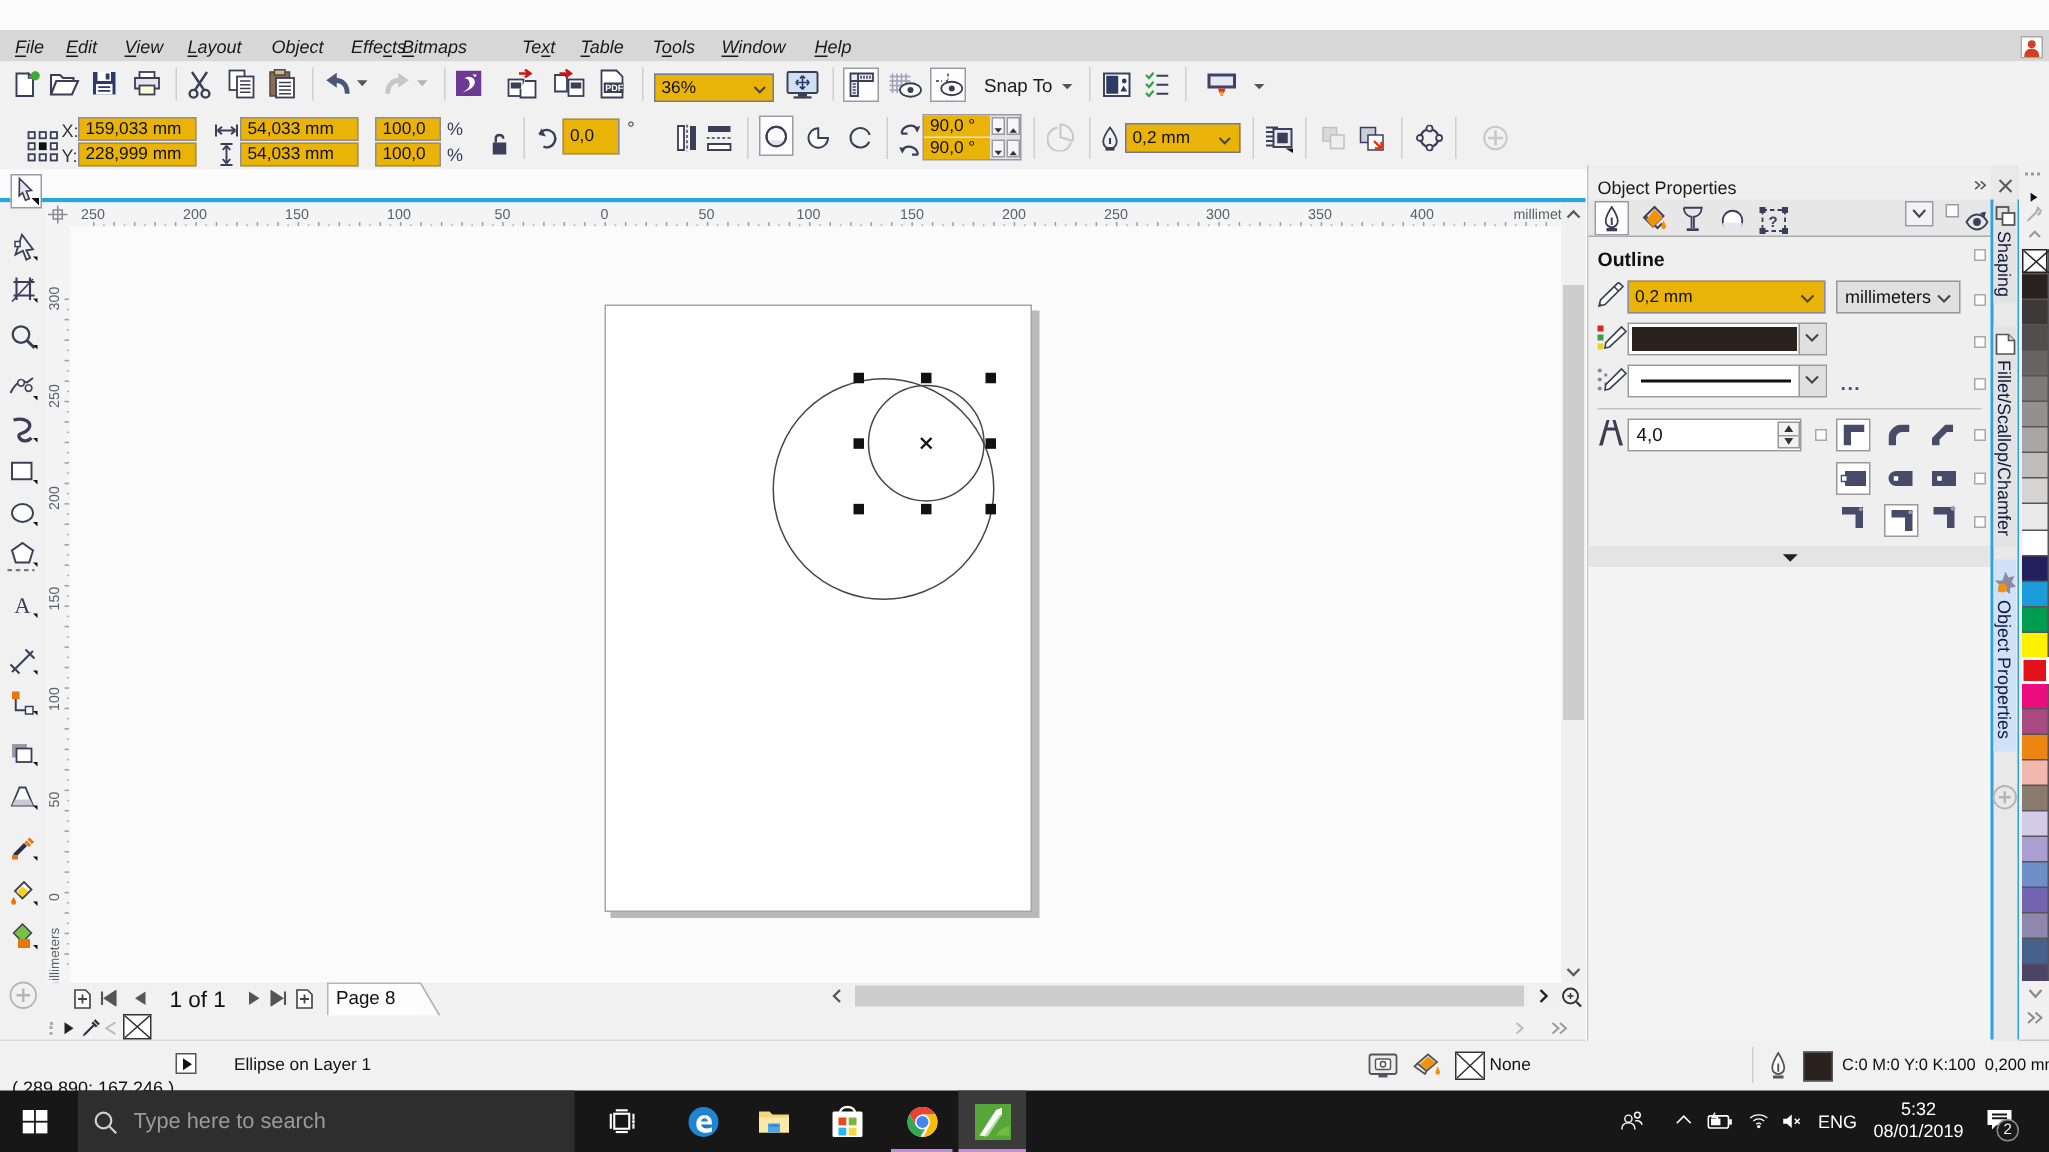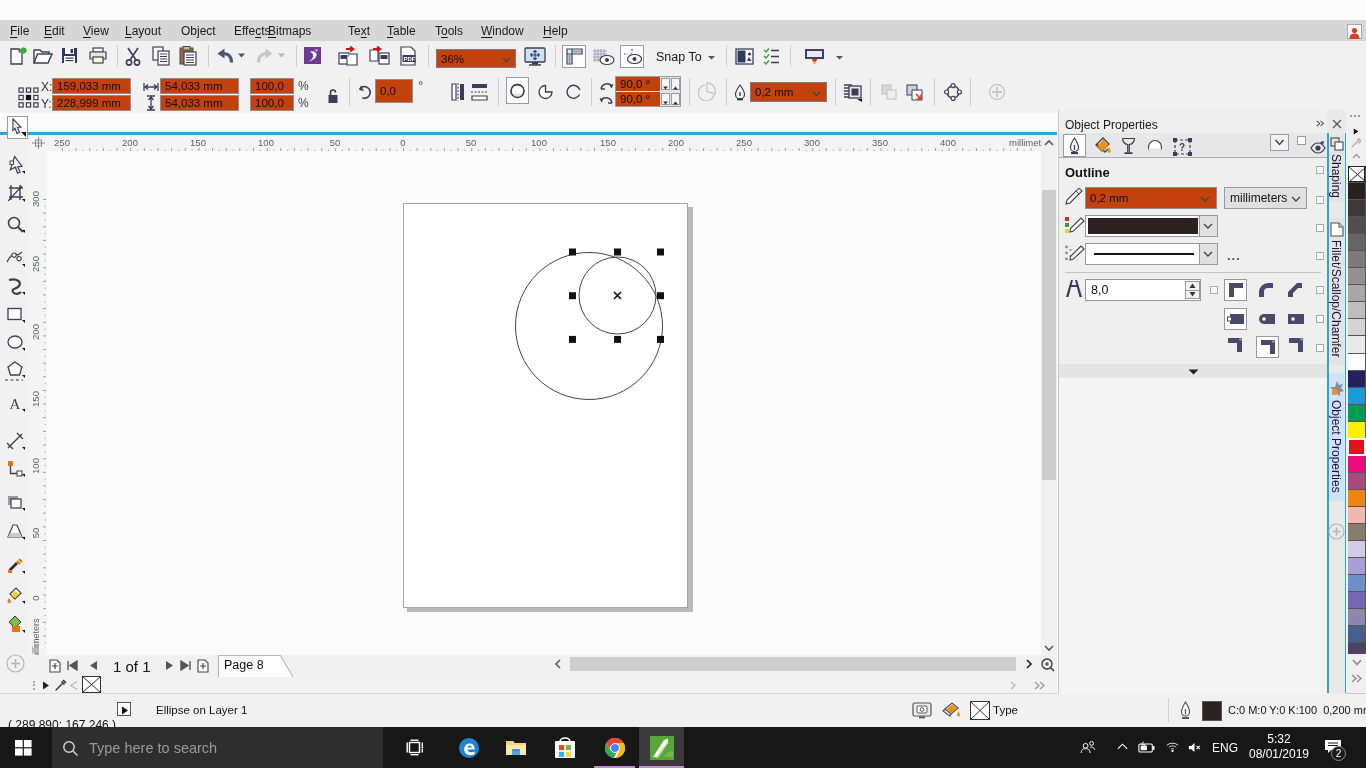--- a/index.html
+++ b/index.html
@@ -4,29 +4,29 @@
 <style>
 * { margin:0; padding:0; box-sizing:border-box; }
 html,body { width:1366px; height:768px; overflow:hidden; background:#fbfbfb;
   font-family:"Liberation Sans", sans-serif; }
 .abs { position:absolute; white-space:nowrap; }
 #app { position:relative; width:1366px; height:768px; }
 
 #titlebar { position:absolute; left:0; top:0; width:1366px; height:20px; background:#ffffff; }
 #title-text { position:absolute; left:26px; top:3px; font-size:12px; color:#111; }
 
-#menubar { position:absolute; left:0; top:20px; width:1366px; height:21px; background:#d7d7d7; }
+#menubar { position:absolute; left:0; top:20px; width:1366px; height:21px; background:#d7d7d7;font-style:italic; }
 .menu-item { position:absolute; top:4px; font-size:12px; color:#1a1a1a; }
 .menu-item u { text-decoration-thickness:1px; text-underline-offset:2px; }
 
 #toolbar { position:absolute; left:0; top:41px; width:1366px; height:30px; background:#f1f1f1; }
 .tsep { position:absolute; top:4px; width:1px; height:22px; background:#cfcfcf; }
 
 #propbar { position:absolute; left:0; top:71px; width:1366px; height:42px; background:#f1f1f1; }
-.field { position:absolute; background:#c2410c; border:1px solid #8d8d9c; font-size:11.5px; color:#111;
+.field { position:absolute; background:#eab308; border:1px solid #8d8d9c; font-size:11.5px; color:#111;
   padding-left:4px; display:flex; align-items:center;text-align:right; }
 .plabel { position:absolute; font-size:12px; color:#333; }
 
 #tabrow { position:absolute; left:0; top:113px; width:1366px; height:20px; background:#d7d7d7; }
 .doctab { position:absolute; top:0; height:20px; font-size:11.5px; color:#1a1a1a; display:flex;
   align-items:center; justify-content:center; }
 #cyanline { position:absolute; left:0; top:132px; width:1057px; height:3px; background:#29a6e1; }
 
 #toolbox { position:absolute; left:0; top:135px; width:30px; height:520px; background:#f1f1f1; }
 #vruler { position:absolute; left:30px; top:135px; width:17px; height:520px; background:#f4f4f4; }
@@ -825,21 +825,21 @@
           </svg>
       </div>
     </div>
     <div class="abs" style="left:168px;top:138px;font-size:13px;font-weight:bold;color:#3e4a9a;letter-spacing:1px">...</div>
     <div class="abs" style="left:257px;top:142px;width:8px;height:8px;background:#fbfbfb;border:1px solid #a9a9a9"></div>
     <div class="abs" style="left:6px;top:162px;width:256px;height:1px;background:#c3c3c3"></div>
     <svg class="abs" style="left:5px;top:169px" width="20" height="19" viewBox="0 0 20 19">
       <path d="M2,18 L7,1 L9,1 L4.5,18 Z M18,18 L13,1 L11,1 L15.5,18 Z" fill="#3c3e58"></path>
       <path d="M5,8 L15,8 L14,6 L6,6 Z" fill="#3c3e58"></path>
     </svg>
-    <div class="abs" style="left:26px;top:169px;width:116px;height:22px;background:#fff;border:1px solid #999;font-size:12.5px;color:#111;display:flex;align-items:center;padding-left:5px">8,0</div>
+    <div class="abs" style="left:26px;top:169px;width:116px;height:22px;background:#fff;border:1px solid #999;font-size:12.5px;color:#111;display:flex;align-items:center;padding-left:5px">4,0</div>
     <div class="abs" style="left:126px;top:171px;width:15px;height:18px;border:1px solid #999;background:#f2f2f2">
       <svg class="abs" style="left:0;top:0" width="13" height="8" viewBox="0 0 13 8">
           <path d="M6.5,1.5 L9.5,6 L3.5,6 Z" fill="#333"></path>
         </svg>
       <div class="abs" style="left:0;top:8px;width:13px;height:1px;background:#999"></div>
       <svg class="abs" style="left:0;top:9px" width="13" height="7" viewBox="0 0 13 7">
           <path d="M6.5,5.5 L9.5,1 L3.5,1 Z" fill="#333"></path>
         </svg>
     </div>
     <div class="abs" style="left:151px;top:176px;width:8px;height:8px;background:#fbfbfb;border:1px solid #a9a9a9"></div>
@@ -1072,21 +1072,21 @@
       <path d="M3,7 L10,1 L16,6 L9,12 Z" fill="none" stroke="#555" stroke-width="1.2"></path>
       <path d="M10,2.5 L15,6.5 L9,11 L4.5,7.5 Z" fill="#f0930a"></path>
       <path d="M16.5,9 C16.5,9 15,12 15,13 A 1.5 1.5 0 0 0 18,13 C18,12 16.5,9 16.5,9 Z" fill="#f0930a"></path>
       <path d="M3,7 L1,9 L8,14 L9,12" fill="none" stroke="#555" stroke-width="1.2"></path>
     </svg>
     <div class="abs" style="left:970px;top:7px;width:20px;height:19px;background:#fff;border:1px solid #333">
       <svg width="18" height="17" viewBox="0 0 18 17">
           <path d="M0,0 L18,17 M18,0 L0,17" stroke="#333" stroke-width="1"></path>
         </svg>
     </div>
-    <div class="abs" style="left:993px;top:10px;font-size:11.5px;color:#111">Type</div>
+    <div class="abs" style="left:993px;top:10px;font-size:11.5px;color:#111">None</div>
     <div class="abs" style="left:1168px;top:4px;width:1px;height:24px;background:#d0d0d0"></div>
     <svg class="abs" style="left:1179px;top:7px" width="13" height="19" viewBox="0 0 13 19">
       <path d="M6.5,1 C6.5,1 2.5,7.5 2.5,11 A 4 4 0 0 0 10.5,11 C10.5,7.5 6.5,1 6.5,1 Z" fill="#fff" stroke="#555" stroke-width="1.2"></path>
       <path d="M6.5,8 L6.5,13.5" stroke="#555" stroke-width="1.3"></path>
         <rect x="3" y="16" width="7" height="2" fill="#555"></rect>
     </svg>
     <div class="abs" style="left:1202px;top:7px;width:20px;height:20px;background:#2b2220;border:1px solid #555"></div>
     <div class="abs" style="left:1228px;top:10px;font-size:11px;color:#111">C:0 M:0 Y:0 K:100&nbsp;&nbsp;0,200 mm</div>
   </div>
   <div id="taskbar">

